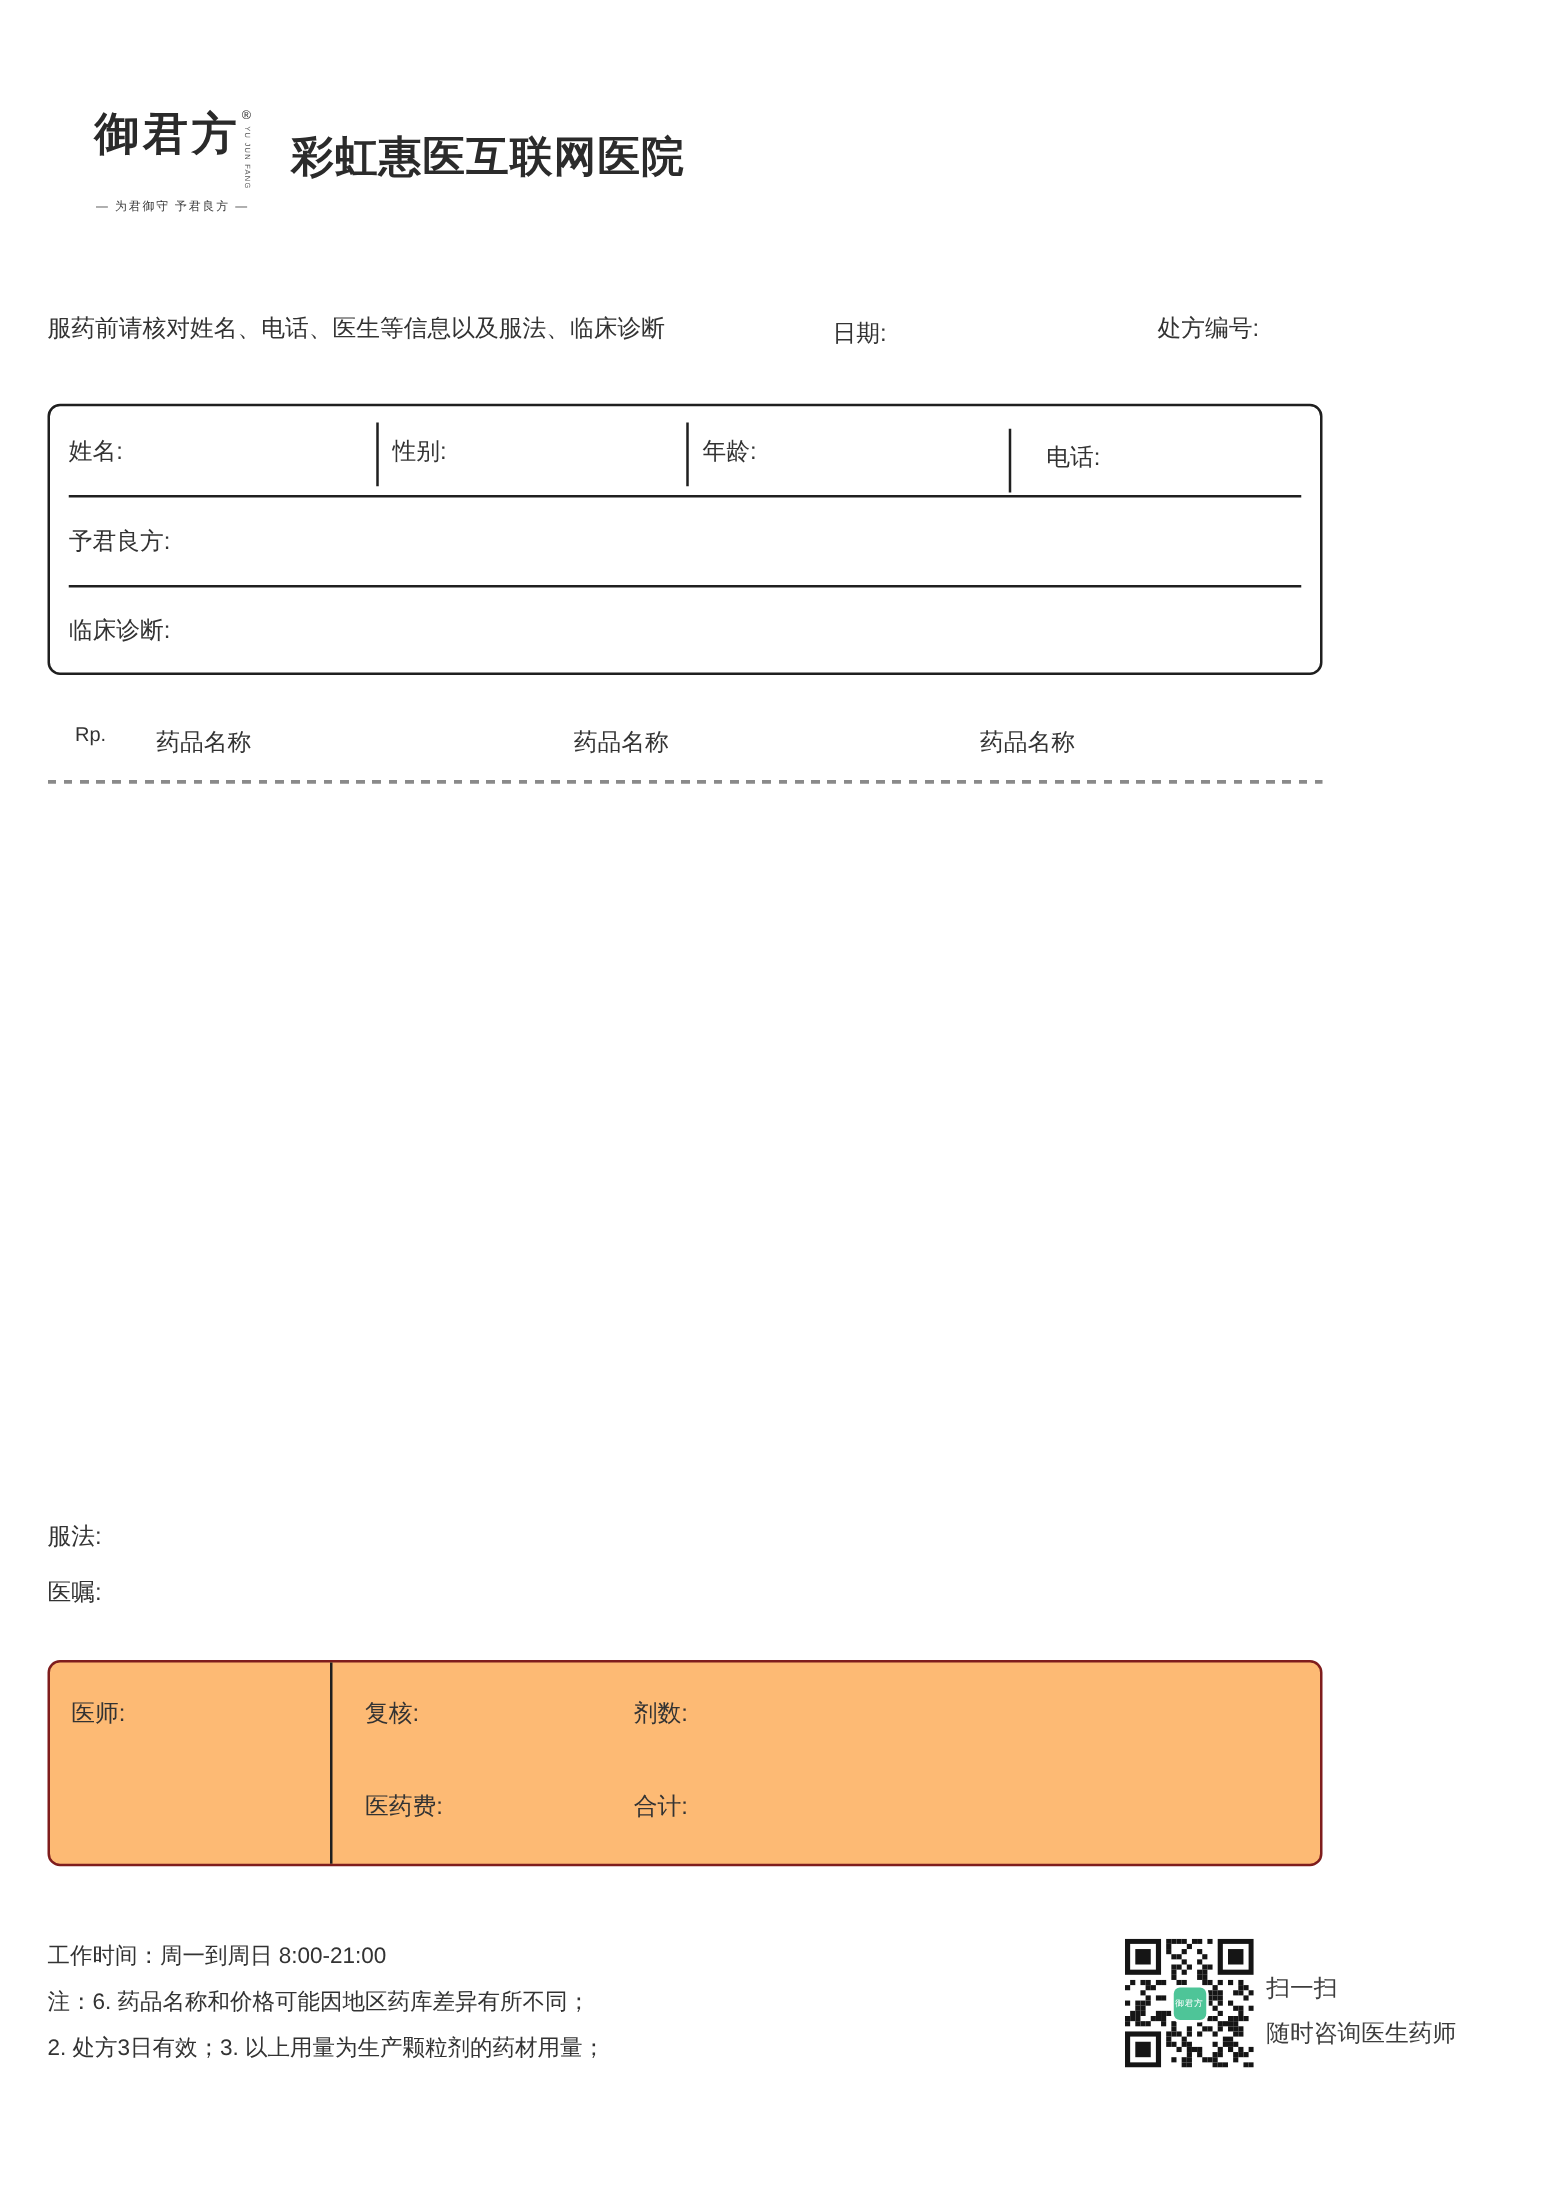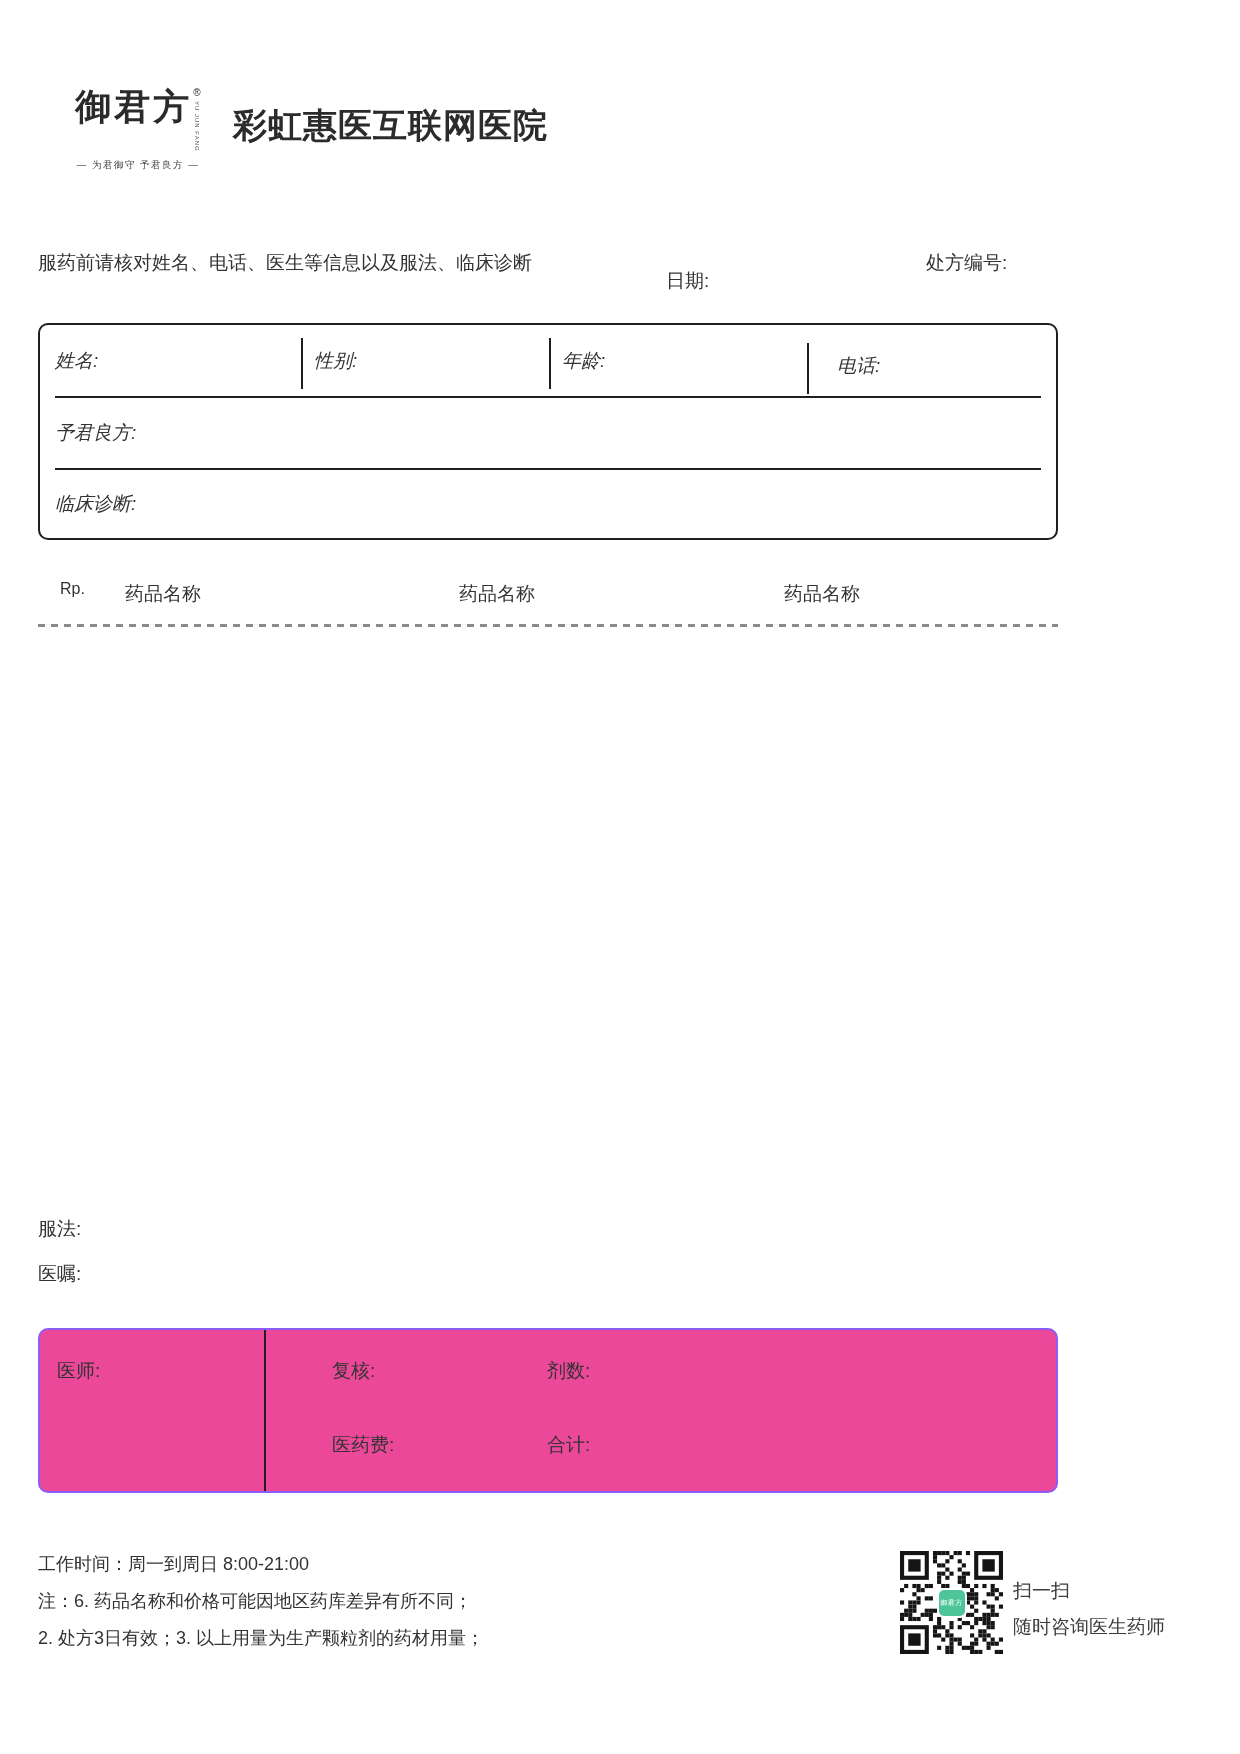--- a/index.html
+++ b/index.html
@@ -15,29 +15,29 @@
   .logo-text { font-family:"Liberation Serif", serif; font-size:36px; font-weight:700; color:#2a2a2a; letter-spacing:3px; line-height:1.1; white-space:nowrap; }
   .logo-side { display:flex; flex-direction:column; align-items:center; margin-left:1px; }
   .logo-reg { font-size:10px; color:#2a2a2a; line-height:1; }
   .logo-vertical { writing-mode:vertical-rl; font-size:6px; letter-spacing:1px; color:#555; margin-top:3px; white-space:nowrap; }
   .logo-tagline { font-size:9.5px; letter-spacing:1.5px; color:#3a3a3a; margin-top:7px; white-space:nowrap; }
   .hospital-title { position:absolute; left:233px; top:103px; font-size:34px; font-weight:900; color:#2b2b2b; letter-spacing:1px; white-space:nowrap; }
 
   
   .notice-row { position:absolute; left:38px; top:250px; width:1020px; height:26px; font-size:19px; color:#333; }
   .notice-text { position:absolute; left:0; top:0; white-space:nowrap; }
-  .date-label { position:absolute; left:628px; top:18px;text-align:center; }
+  .date-label { position:absolute; left:628px; top:4px;text-align:center; }
   .rxno-label { position:absolute; left:888px; top:0; }
 
   
   .patient-box {
     position:absolute; left:38px; top:323px; width:1020px; height:217px;
     border:2px solid #1f1f1f; border-radius:10px; background:#fff;
   }
-  .pbox-inner { margin:0 15px; height:100%; display:flex; flex-direction:column;font-style:italic; }
+  .pbox-inner { margin:0 15px; height:100%; display:flex; flex-direction:column; }
   .prow { display:flex; align-items:center; font-size:19px; color:#333; }
   .prow-1 { height:74px; border-bottom:2px solid #1f1f1f; }
   .prow-2 { height:72px; border-bottom:2px solid #1f1f1f; }
   .prow-3 { height:69px; }
   .pcell { position:relative; height:100%; display:flex; align-items:center; }
   .pcell-1 { flex:0 0 246px; }
   .pcell-2 { flex:0 0 248px; padding-left:13px; }
   .pcell-3 { flex:0 0 258px; padding-left:13px; }
   .pcell-4 { flex:1 1 auto; padding-left:30px;margin-top:10px; }
   .pcell-2::before, .pcell-3::before, .pcell-4::before {
@@ -56,21 +56,21 @@
   }
   .drug-list-area { position:absolute; left:38px; top:632px; width:1020px; height:570px; }
 
   
   .usage-label { position:absolute; left:38px; top:1216px; font-size:19px; color:#333; }
   .advice-label { position:absolute; left:38px; top:1261px; font-size:19px; color:#333; }
 
   
   .signoff-box {
     position:absolute; left:38px; top:1328px; width:1020px; height:165px;
-    border:2px solid #8b5cf6; border-radius:10px; display:flex; background:#ec4899;gap:40px;
+    border:2px solid #7f1d1d; border-radius:10px; display:flex; background:#fdba74;
   }
   .signoff-left { flex:0 0 226px; border-right:2px solid #1f1f1f; position:relative; }
   .physician-label { position:absolute; left:17px; top:28px; font-size:19px; color:#333; }
   .signoff-right { flex:1; position:relative; }
   .sign-row { position:absolute; left:26px; right:10px; display:flex; font-size:19px; color:#333; }
   .sign-row-1 { top:28px; }
   .sign-row-2 { top:102px; }
   .sign-cell-a { flex:0 0 215px; }
   .sign-cell-b { flex:1; }
 

